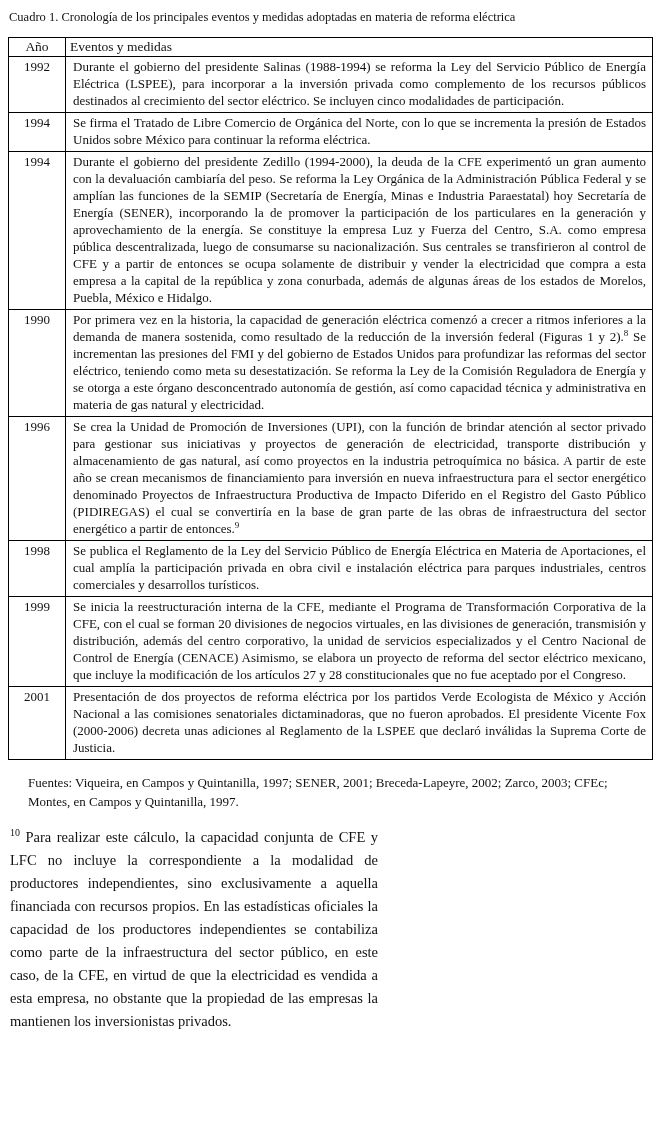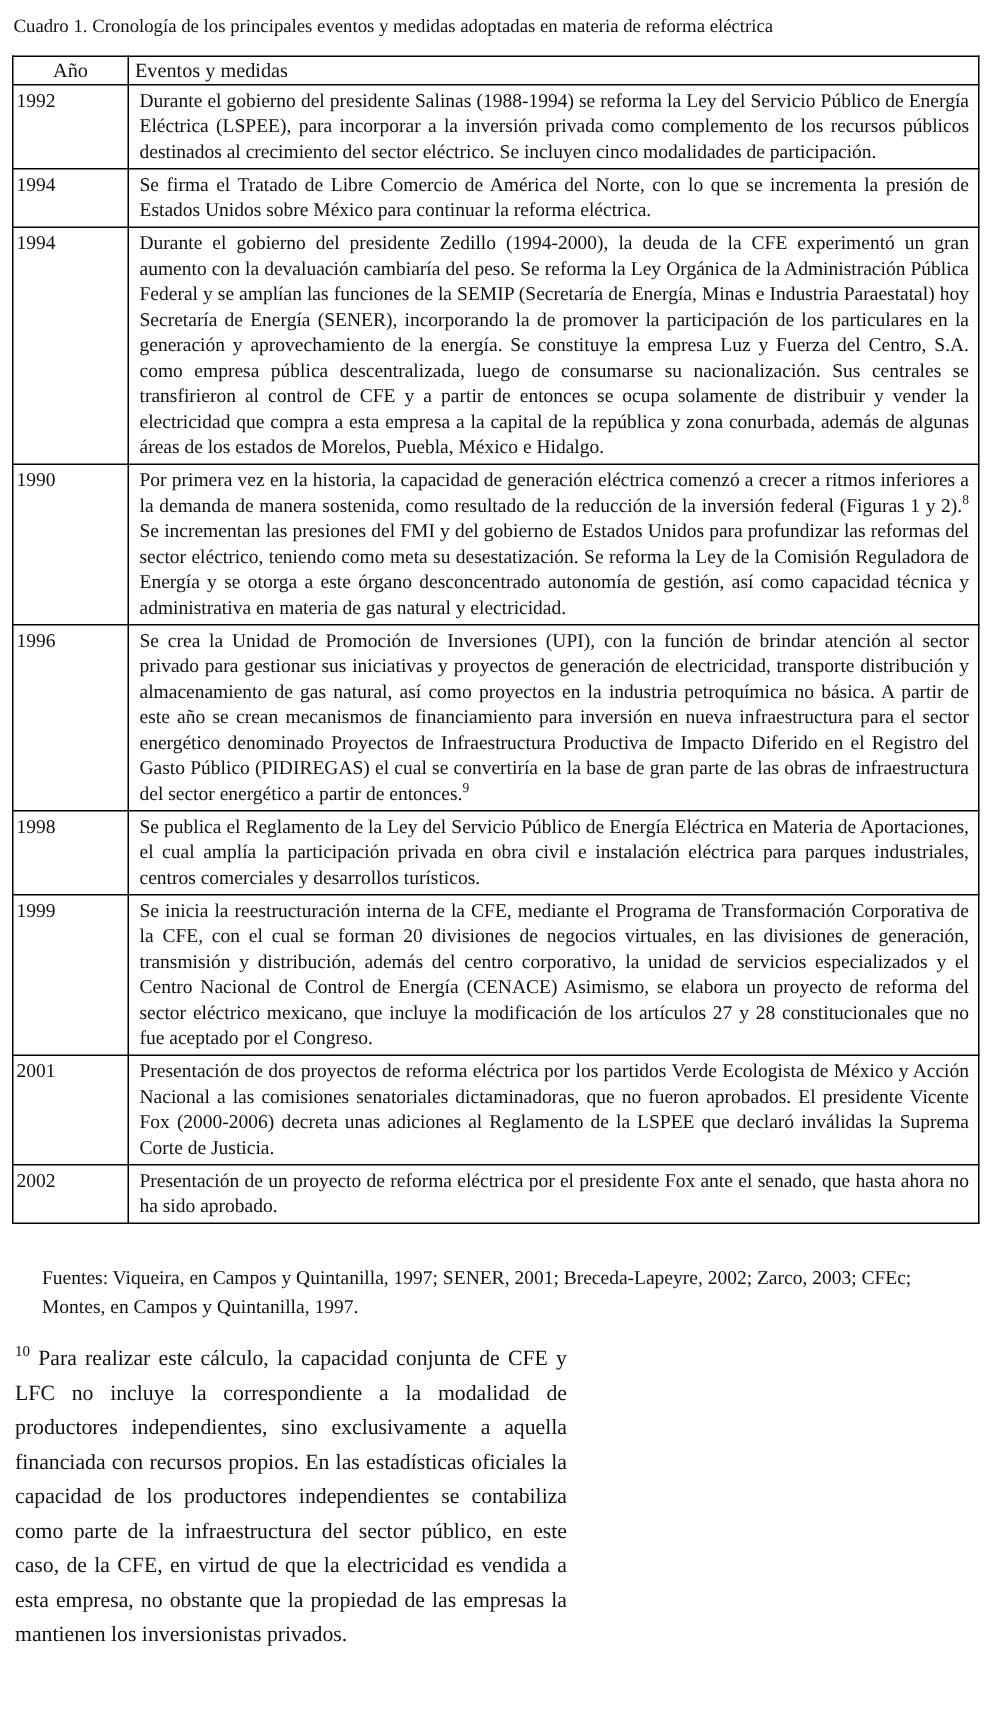--- a/index.html
+++ b/index.html
@@ -30,48 +30,48 @@
   }
   table.chronology th,
   table.chronology td {
     border: 1px solid #000000;
   }
   th.year-header {
     width: 40px;
     font-weight: normal;
     font-size: 13.5px;
     text-align: center;
-    padding: 1px 18px;
+    padding: 1px 8px;
   }
   th.events-header {
     font-weight: normal;
     font-size: 13.5px;
     text-align: left;
     padding: 1px 4px;
   }
   td.year {
-    text-align: left;
+    text-align: center;
     vertical-align: top;
     font-size: 13px;
     padding: 1px 2px 2px 2px;
     line-height: 17px;
   }
   td.events {
     text-align: justify;
     font-size: 13px;
     line-height: 17px;
     padding: 1px 6px 3px 7px;
     vertical-align: top;
   }
   td.events sup {
     font-size: 9px;
     line-height: 0;
   }
   .sources {
-    margin: 26px 45px 0 20px;
+    margin: 13px 45px 0 20px;
     width: 592px;
     font-size: 13px;
     line-height: 19px;
   }
   .footnotes {
     margin-left: 2px;
   }
   .footnote {
     width: 368px;
     font-size: 14.5px;
@@ -98,21 +98,21 @@
         <th class="events-header">Eventos y medidas</th>
       </tr>
     </thead>
     <tbody id="table-body">
         <tr>
           <td class="year">1992</td>
           <td class="events">Durante el gobierno del presidente Salinas (1988-1994) se reforma la Ley del Servicio Público de Energía Eléctrica (LSPEE), para incorporar a la inversión privada como complemento de los recursos públicos destinados al crecimiento del sector eléctrico. Se incluyen cinco modalidades de participación.</td>
         </tr>
         <tr>
           <td class="year">1994</td>
-          <td class="events">Se firma el Tratado de Libre Comercio de América del Norte, con lo que se incrementa la presión de Estados Unidos sobre México para continuar la reforma eléctrica.</td>
+          <td class="events">Se firma el Tratado de Libre Comercio de Orgánica del Norte, con lo que se incrementa la presión de Estados Unidos sobre México para continuar la reforma eléctrica.</td>
         </tr>
         <tr>
           <td class="year">1994</td>
           <td class="events">Durante el gobierno del presidente Zedillo (1994-2000), la deuda de la CFE experimentó un gran aumento con la devaluación cambiaría del peso. Se reforma la Ley Orgánica de la Administración Pública Federal y se amplían las funciones de la SEMIP (Secretaría de Energía, Minas e Industria Paraestatal) hoy Secretaría de Energía (SENER), incorporando la de promover la participación de los particulares en la generación y aprovechamiento de la energía. Se constituye la empresa Luz y Fuerza del Centro, S.A. como empresa pública descentralizada, luego de consumarse su nacionalización. Sus centrales se transfirieron al control de CFE y a partir de entonces se ocupa solamente de distribuir y vender la electricidad que compra a esta empresa a la capital de la república y zona conurbada, además de algunas áreas de los estados de Morelos, Puebla, México e Hidalgo.</td>
         </tr>
         <tr>
           <td class="year">1990</td>
           <td class="events">Por primera vez en la historia, la capacidad de generación eléctrica comenzó a crecer a ritmos inferiores a la demanda de manera sostenida, como resultado de la reducción de la inversión federal (Figuras 1 y 2).<sup>8</sup> Se incrementan las presiones del FMI y del gobierno de Estados Unidos para profundizar las reformas del sector eléctrico, teniendo como meta su desestatización. Se reforma la Ley de la Comisión Reguladora de Energía y se otorga a este órgano desconcentrado autonomía de gestión, así como capacidad técnica y administrativa en materia de gas natural y electricidad.</td>
         </tr>
         <tr>
@@ -124,24 +124,20 @@
           <td class="events">Se publica el Reglamento de la Ley del Servicio Público de Energía Eléctrica en Materia de Aportaciones, el cual amplía la participación privada en obra civil e instalación eléctrica para parques industriales, centros comerciales y desarrollos turísticos.</td>
         </tr>
         <tr>
           <td class="year">1999</td>
           <td class="events">Se inicia la reestructuración interna de la CFE, mediante el Programa de Transformación Corporativa de la CFE, con el cual se forman 20 divisiones de negocios virtuales, en las divisiones de generación, transmisión y distribución, además del centro corporativo, la unidad de servicios especializados y el Centro Nacional de Control de Energía (CENACE) Asimismo, se elabora un proyecto de reforma del sector eléctrico mexicano, que incluye la modificación de los artículos 27 y 28 constitucionales que no fue aceptado por el Congreso.</td>
         </tr>
         <tr>
           <td class="year">2001</td>
           <td class="events">Presentación de dos proyectos de reforma eléctrica por los partidos Verde Ecologista de México y Acción Nacional a las comisiones senatoriales dictaminadoras, que no fueron aprobados. El presidente Vicente Fox (2000-2006) decreta unas adiciones al Reglamento de la LSPEE que declaró inválidas la Suprema Corte de Justicia.</td>
         </tr>
-        <tr>
-          <td class="year">2002</td>
-          <td class="events">Presentación de un proyecto de reforma eléctrica por el presidente Fox ante el senado, que hasta ahora no ha sido aprobado.</td>
-        </tr>
       </tbody>
   </table>
 
   <p class="sources">Fuentes: Viqueira, en Campos y Quintanilla, 1997; SENER, 2001; Breceda-Lapeyre, 2002; Zarco, 2003; CFEc; Montes, en Campos y Quintanilla, 1997.</p>
 
   <div class="footnotes" id="footnotes">
       <p class="footnote"><sup>10</sup> Para realizar este cálculo, la capacidad conjunta de CFE y LFC no incluye la correspondiente a la modalidad de productores independientes, sino exclusivamente a aquella financiada con recursos propios. En las estadísticas oficiales la capacidad de los productores independientes se contabiliza como parte de la infraestructura del sector público, en este caso, de la CFE, en virtud de que la electricidad es vendida a esta empresa, no obstante que la propiedad de las empresas la mantienen los inversionistas privados.</p>
     </div>
 
 </div>

